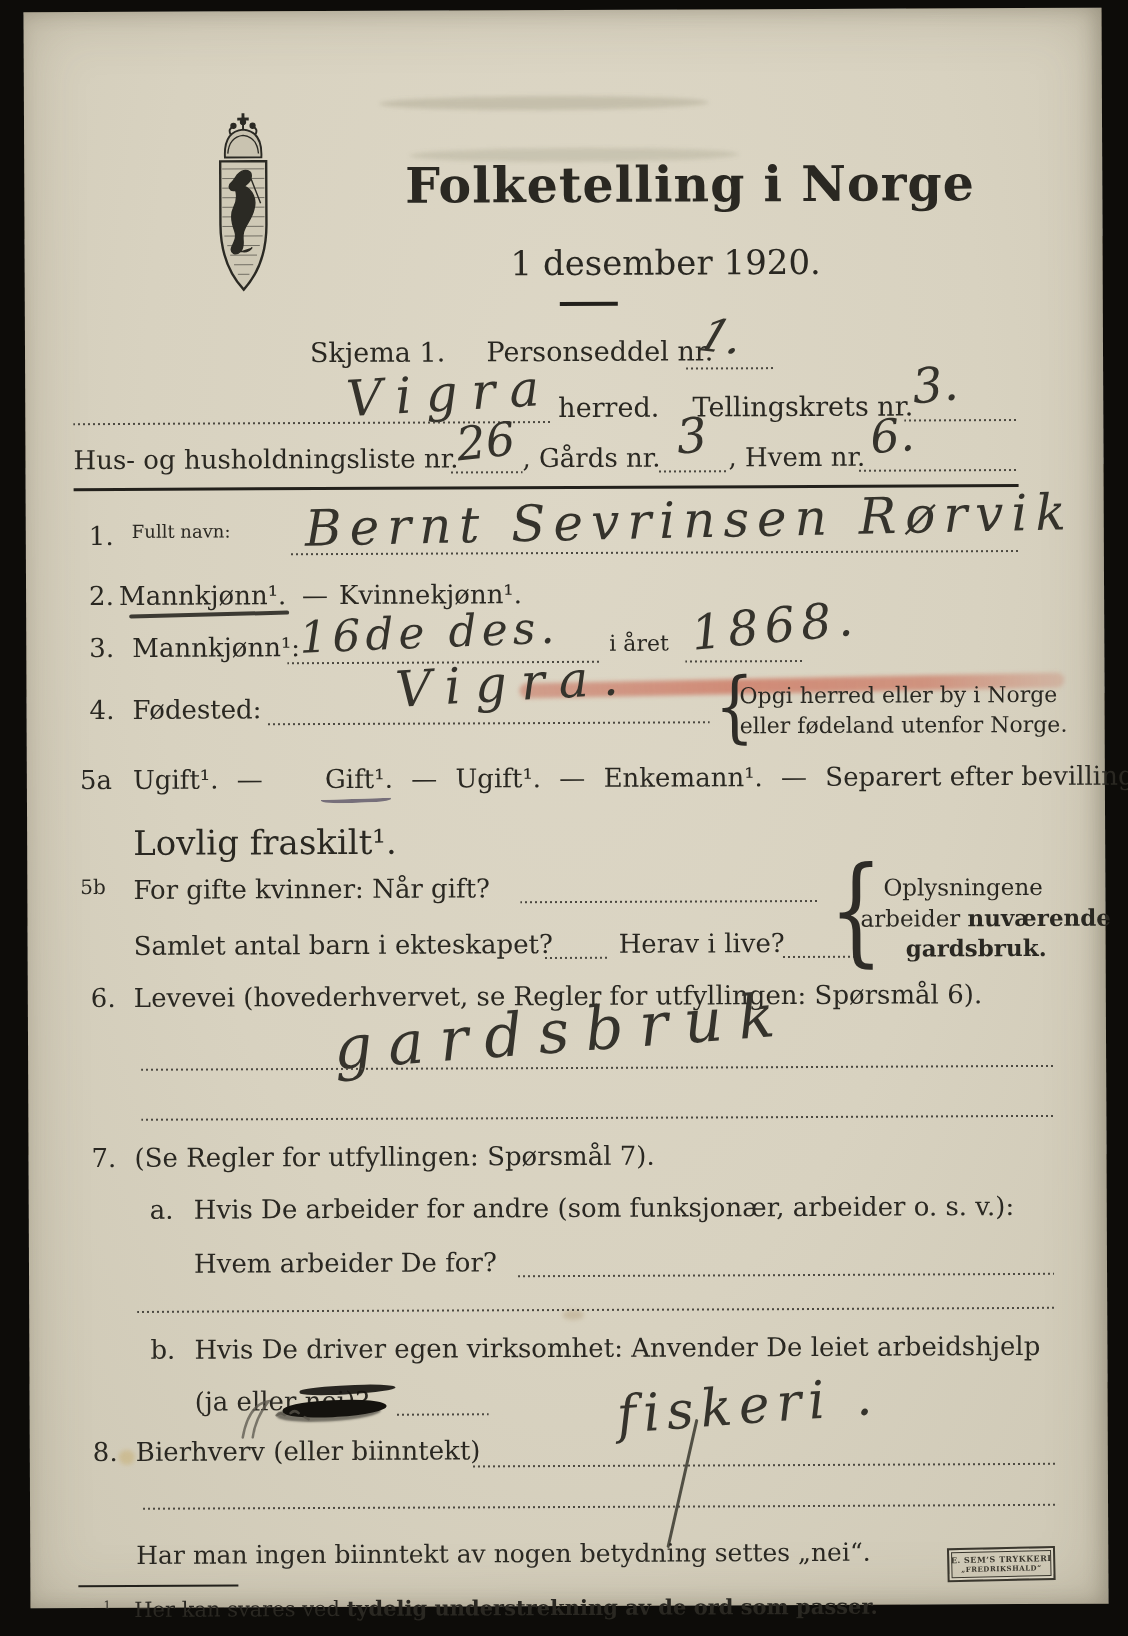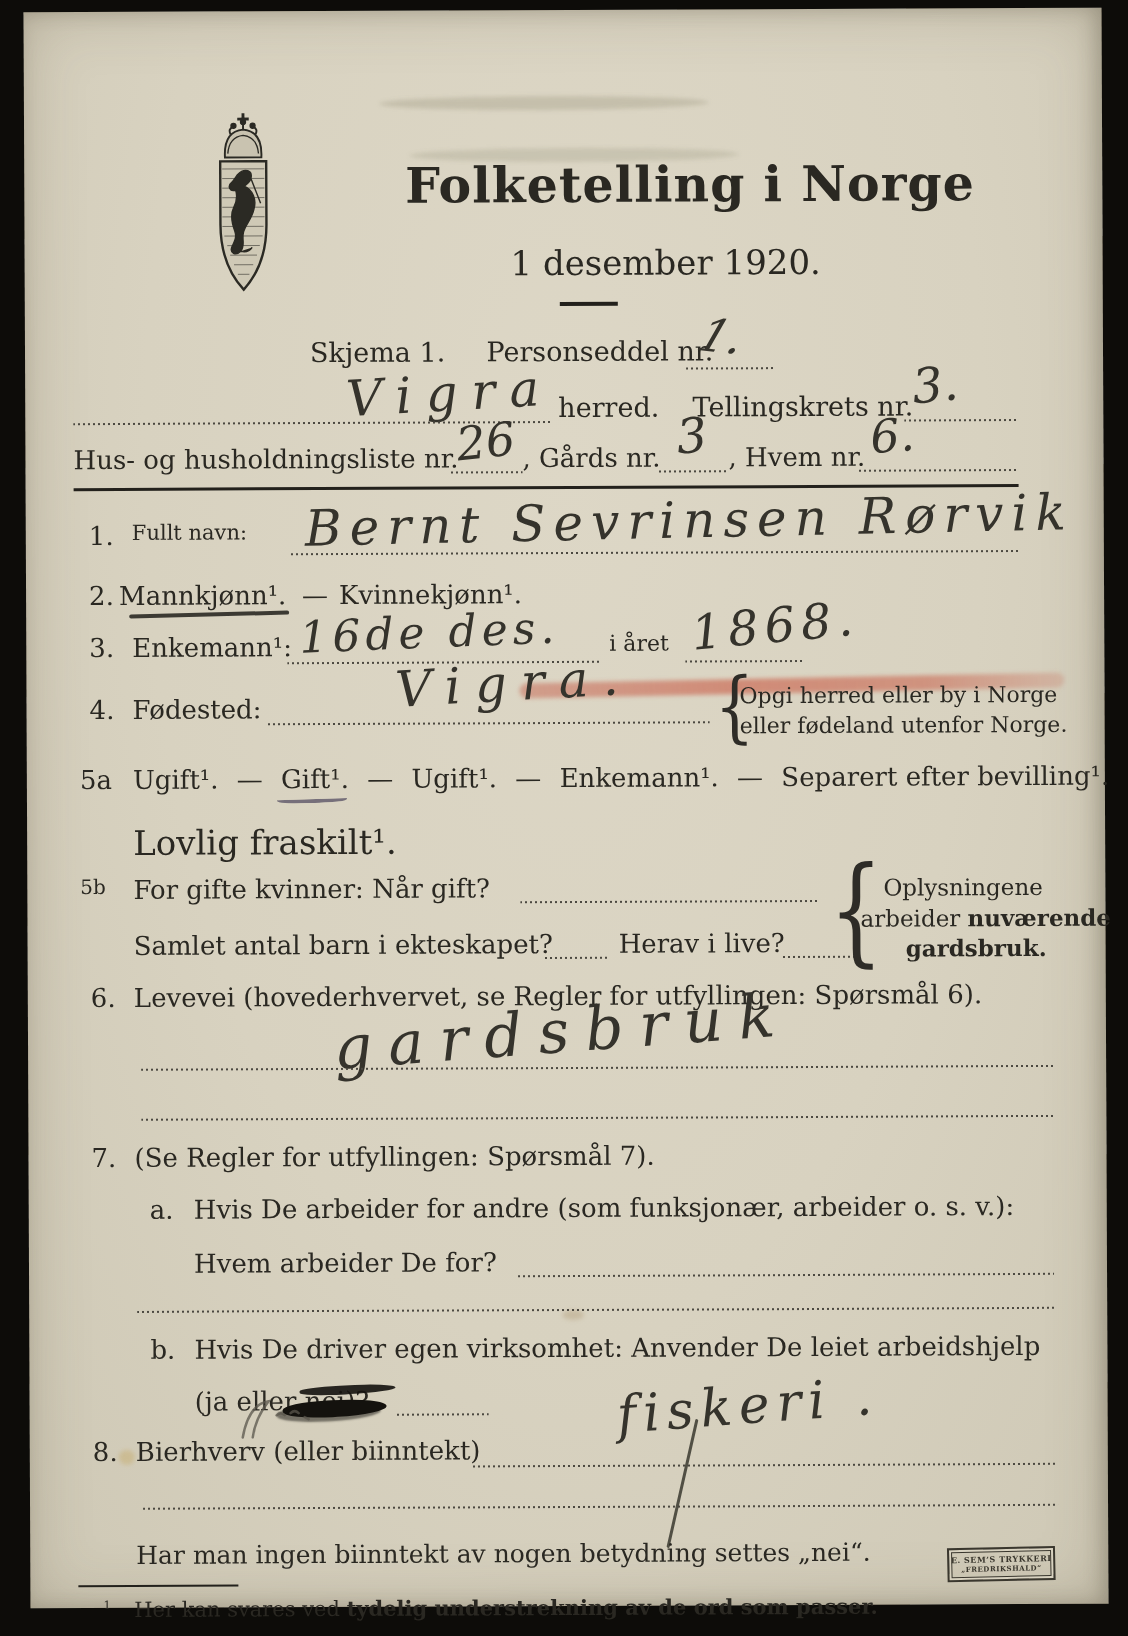--- a/index.html
+++ b/index.html
@@ -88,52 +88,52 @@
   <div class="printed" style="left:524px;top:443px;font-size:26px;">, Gårds nr.</div>
   <div class="dotted" style="left:660px;top:471px;width:68px;"></div>
   <div class="hw" style="left:678px;top:408px;font-size:48px;transform:rotate(-5deg);">3</div>
   <div class="printed" style="left:730px;top:443px;font-size:26px;">, Hvem nr.</div>
   <div class="dotted" style="left:860px;top:471px;width:160px;"></div>
   <div class="hw" style="left:872px;top:410px;font-size:46px;transform:rotate(-4deg);">6.</div>
 
   <div class="rule" style="left:75px;top:486px;width:945px;height:3px;"></div>
 
   <div class="printed" style="left:90px;top:519px;font-size:26px;">1.</div>
-  <div class="printed" style="left:133px;top:519px;font-size:21px;">Fullt navn:</div>
+  <div class="printed" style="left:133px;top:519px;font-size:18px;">Fullt navn:</div>
   <div class="dotted" style="left:292px;top:552px;width:728px;"></div>
   <div class="hw" style="left:306px;top:492px;font-size:50px;letter-spacing:8px;transform:rotate(-1deg);">Bernt Sevrinsen Rørvik</div>
 
   <div class="printed" style="left:90px;top:579px;font-size:26px;">2.</div>
   <div class="printed" style="left:120px;top:579px;font-size:26px;">Mannkjønn¹.</div>
   <div class="rule" style="left:130px;top:611px;width:160px;height:3.5px;background:#3c3a33;transform:rotate(-1.2deg);border-radius:2px;"></div>
   <div class="printed" style="left:303px;top:579px;font-size:26px;">—</div>
   <div class="printed" style="left:340px;top:579px;font-size:26px;">Kvinnekjønn¹.</div>
 
   <div class="printed" style="left:90px;top:631px;font-size:26px;">3.</div>
-  <div class="printed" style="left:133px;top:631px;font-size:26px;">Enkemann¹:</div>
+  <div class="printed" style="left:133px;top:631px;font-size:26px;">Mannkjønn¹:</div>
   <div class="dotted" style="left:288px;top:661px;width:312px;"></div>
   <div class="hw" style="left:300px;top:606px;font-size:44px;letter-spacing:5px;transform:rotate(-2deg);">16de des.</div>
   <div class="printed" style="left:610px;top:631px;font-size:22px;">i året</div>
   <div class="dotted" style="left:686px;top:661px;width:118px;"></div>
   <div class="hw" style="left:692px;top:598px;font-size:48px;letter-spacing:6px;transform:rotate(-5deg);">1868.</div>
   <div style="position:absolute;left:520px;top:679px;width:545px;height:15px;background:linear-gradient(90deg,rgba(193,80,60,0.42),rgba(200,86,64,0.58) 40%,rgba(198,84,62,0.5) 75%,rgba(196,90,70,0.22));border-radius:8px;filter:blur(2px);transform:rotate(-0.9deg);"></div>
 
   <div class="printed" style="left:90px;top:693px;font-size:26px;">4.</div>
   <div class="printed" style="left:133px;top:693px;font-size:26px;">Fødested:</div>
   <div class="dotted" style="left:268px;top:722px;width:442px;"></div>
   <div class="hw" style="left:396px;top:654px;font-size:50px;letter-spacing:14px;transform:rotate(-3deg);">Vigra.</div>
   <div class="brace" style="left:710px;top:668px;font-size:78px;transform:scaleX(0.8);">{</div>
   <div class="printed" style="left:740px;top:684px;font-size:22px;">Opgi herred eller by i Norge</div>
   <div class="printed" style="left:740px;top:714px;font-size:22px;">eller fødeland utenfor Norge.</div>
 
   <div class="printed" style="left:80px;top:763px;font-size:26px;">5a</div>
   <div class="printed" style="left:133px;top:763px;font-size:26px;">
     <span>Ugift¹.</span>
     <span style="margin:0 10px;">—</span>
-    <span style="position:relative;display:inline-block;">
+    <span style="position:relative;display:inline-block;margin-left:44px;">
       <span>Gift¹.</span>
       <span style="position:absolute;left:-4px;right:2px;bottom:-9px;height:4px;background:#59536100;border-bottom:4px solid rgba(84,78,98,0.75);border-radius:40%;transform:rotate(-1.5deg);"></span>
     </span>
     <span style="margin:0 10px;">—</span>
     <span>Ugift¹.</span>
     <span style="margin:0 10px;">—</span>
     <span>Enkemann¹.</span>
     <span style="margin:0 10px;">—</span>
     <span>Separert efter bevilling¹.</span>
     <span style="margin:0 10px;">—</span>

